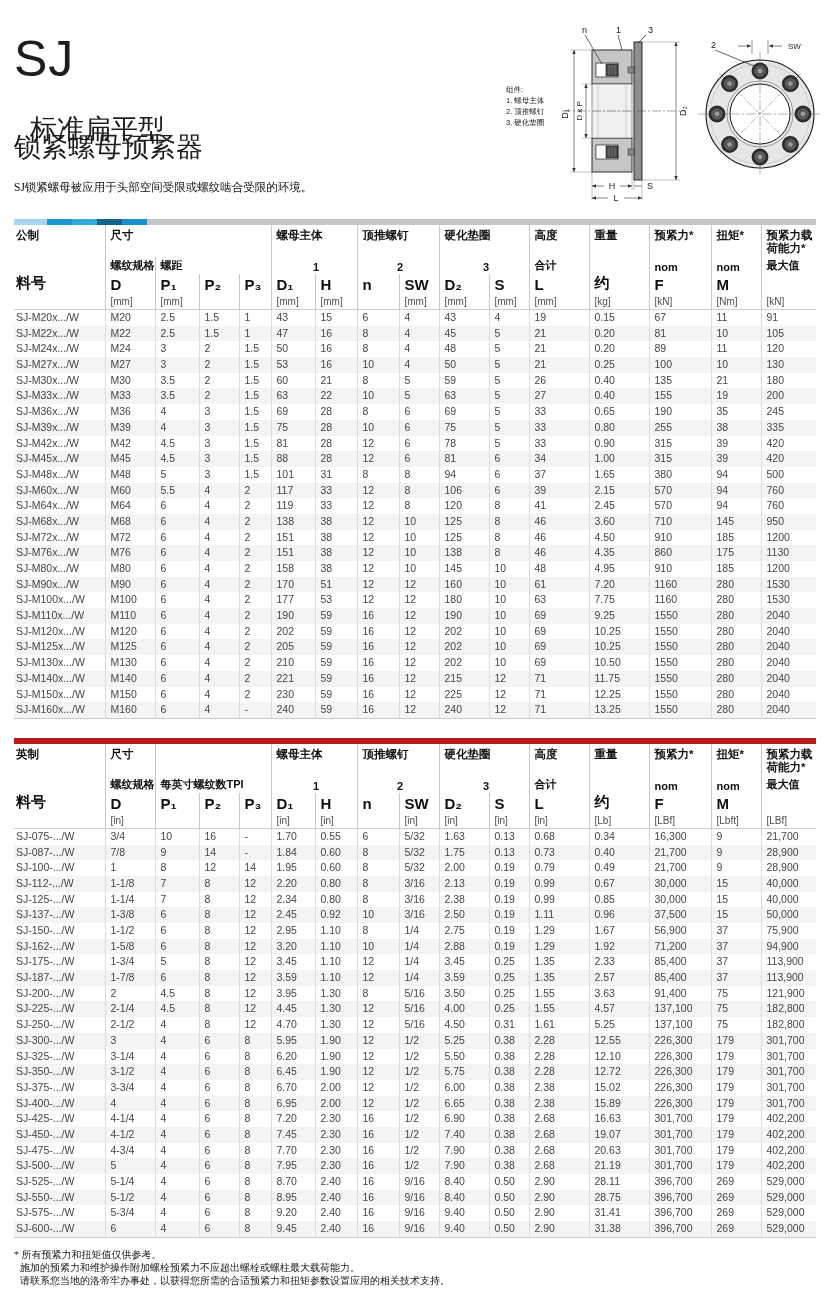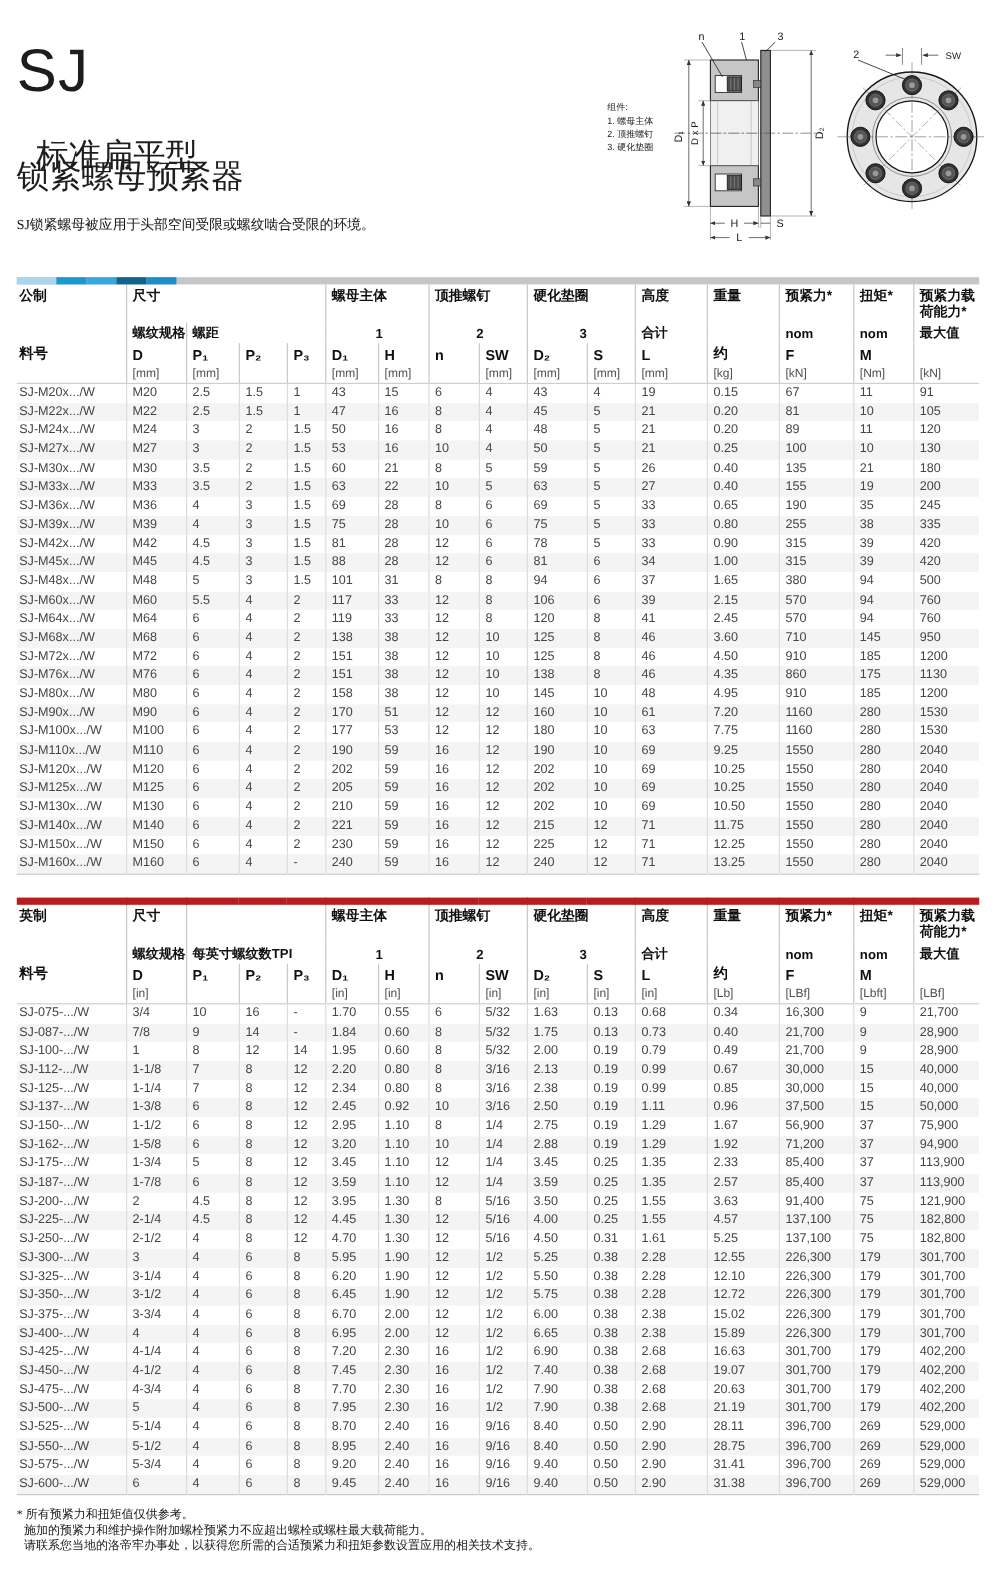--- a/index.html
+++ b/index.html
@@ -8,31 +8,31 @@
   .product-code{position:absolute;left:14px;top:34px;margin:0;font-size:50px;font-weight:300;line-height:1;letter-spacing:1px;color:#1d1d1d;}
   .sub1{position:absolute;left:14px;top:97px;margin:16px;font-size:27px;font-weight:300;color:#1d1d1d;line-height:1.2;}
   .sub2{position:absolute;left:14px;top:131px;margin:0;font-size:27px;font-weight:300;color:#1d1d1d;line-height:1.2;}
   .desc{position:absolute;left:14px;top:180px;margin:0;font-size:11.5px;font-family:"Liberation Serif",serif;color:#111;}
   .legend{position:absolute;left:506px;top:84px;font-size:7.5px;line-height:11px;color:#1a1a1a;}
   .diag1{position:absolute;left:534px;top:22px;}
   .diag2{position:absolute;left:694px;top:36px;}
   svg text{font-family:"Liberation Sans",sans-serif;fill:#1a1a1a;}
 
   .tsec{margin:0 14px;width:802px;}
-  .t1{margin-top:16px;}
+  .t1{margin-top:4px;}
   .t2{margin-top:19px;}
   .accentbar{height:6px;width:802px;display:flex;}
   .accentbar .seg{display:block;height:6px;}
   .dtable{border-collapse:collapse;table-layout:fixed;width:802px;border-bottom:1px solid #c9c9c9;}
   .t2 .dtable{border-top:6px solid #b91c1c;}
   .dtable th{font-weight:700;color:#101010;text-align:left;padding:0 1px 1px 5px;white-space:nowrap;overflow:visible;}
   .dtable .r1 th{vertical-align:top;padding-top:4px;font-size:11.5px;height:27px;line-height:13px;}
   .dtable .r1 th.wrap{white-space:normal;}
   .dtable .r2 th{vertical-align:bottom;font-size:11px;height:16px;}
-  .dtable .r3 th{vertical-align:bottom;font-size:12px;height:16px;}
+  .dtable .r3 th{vertical-align:bottom;font-size:15px;height:16px;}
   .dtable .r4 th{vertical-align:bottom;font-weight:400;font-size:10px;color:#4e4e4e;height:13px;padding-bottom:2px;}
   .dtable thead{border-bottom:1px solid #cfcfcf;}
   .dtable .b{border-left:1px solid #c9c9c9;}
   .dtable .ctr{text-align:center;}
   .dtable .c0{padding-left:2px;}
   .dtable td{font-size:10.5px;color:#454545;height:15.7px;line-height:15.6px;padding:0 1px 0 5px;white-space:nowrap;overflow:hidden;border-left:1px solid #dcdcdc;}
   .dtable td:first-child{border-left:none;padding-left:2px;}
   .dtable tbody tr{height:15.7px;}
   .dtable tbody tr:nth-child(even){background:#f4f4f5;}
 

